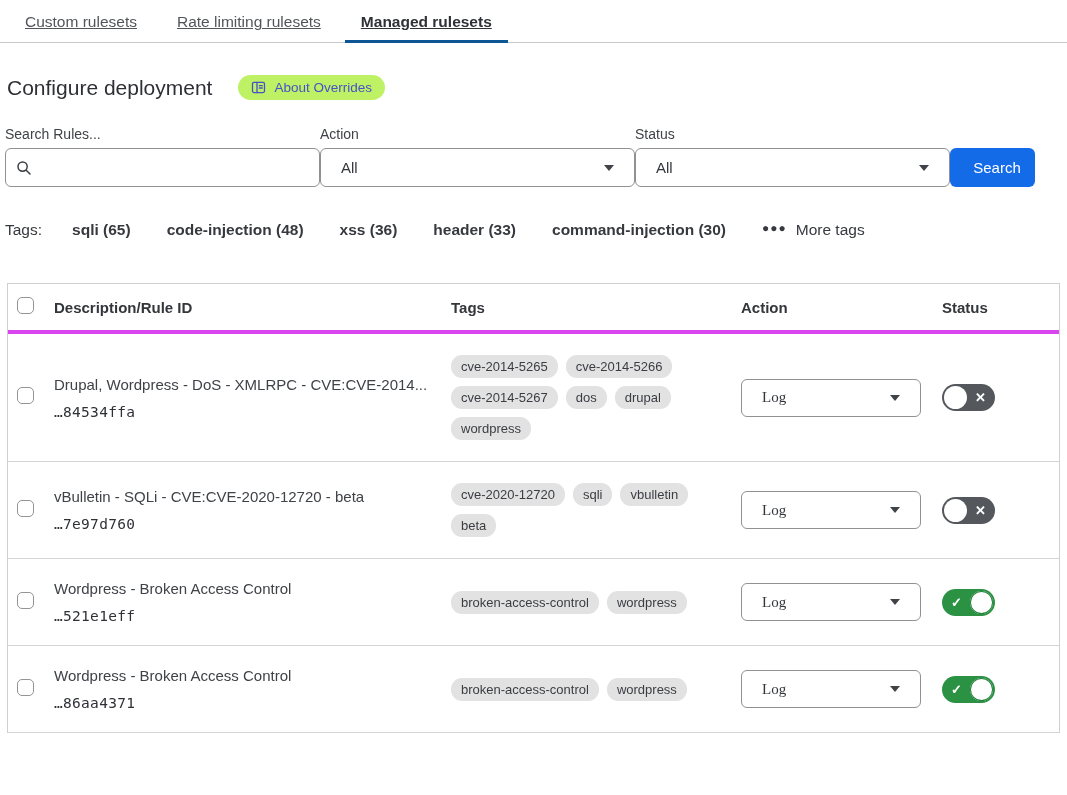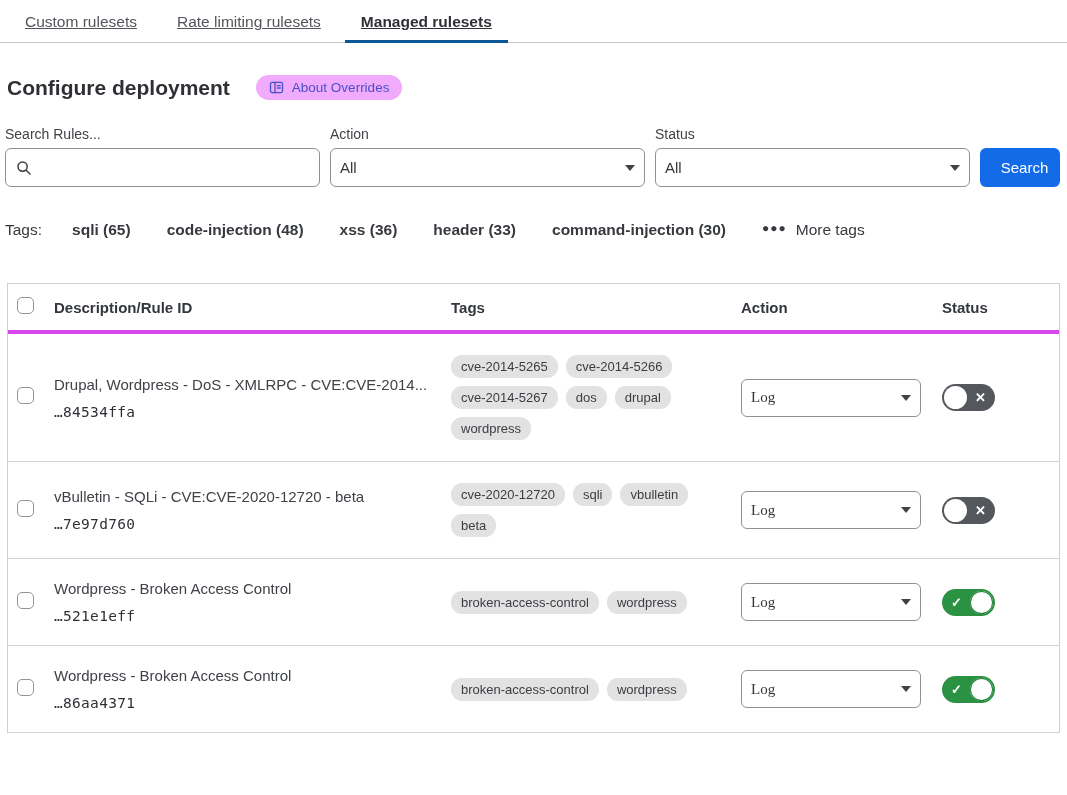--- a/index.html
+++ b/index.html
@@ -34,38 +34,37 @@
     border-bottom-color: #0d5696;
   }
 
   
   .page-head {
     display: flex;
     align-items: center;
     gap: 26px;
     padding: 32px 7px 0 7px;
   }
-  .page-title { font-size: 21px; font-weight: bold; color: #2e3035; }
+  .page-title { font-size: 21px; font-weight: normal; color: #2e3035; }
   .about-badge {
     display: inline-flex;
     align-items: center;
     gap: 8px;
-    background: #f0abfc;
+    background: #bef264;
     color: #4a50c8;
     font-size: 13.5px;
     padding: 5px 13px;
     border-radius: 14px;
     cursor: pointer;
   }
 
   
   .filters {
     display: flex;
     align-items: flex-end;
-    gap: 10px;
     padding: 26px 7px 0 5px;
   }
   .field { display: flex; flex-direction: column; }
   .field-label { font-size: 14px; color: #3f4247; margin-bottom: 6px; }
   .search-box {
     width: 315px; height: 39px;
     border: 1px solid #919191;
     border-radius: 6px;
     display: flex; align-items: center;
     padding: 0 10px;
@@ -76,21 +75,21 @@
     flex: 1; margin-left: 8px;
     font-size: 15px;
     font-family: "Liberation Sans", sans-serif;
   }
   .select {
     height: 39px;
     border: 1px solid #919191;
     border-radius: 6px;
     background: #fff;
     display: flex; align-items: center; justify-content: space-between;
-    padding: 0 9px;
+    padding: 0 20px;
     font-size: 15px;
     color: #33363b;
     cursor: pointer;
   }
   .select.w-filter { width: 315px; }
   .caret {
     width: 0; height: 0;
     border-left: 5px solid transparent;
     border-right: 5px solid transparent;
     border-top: 6px solid #3f4247;

